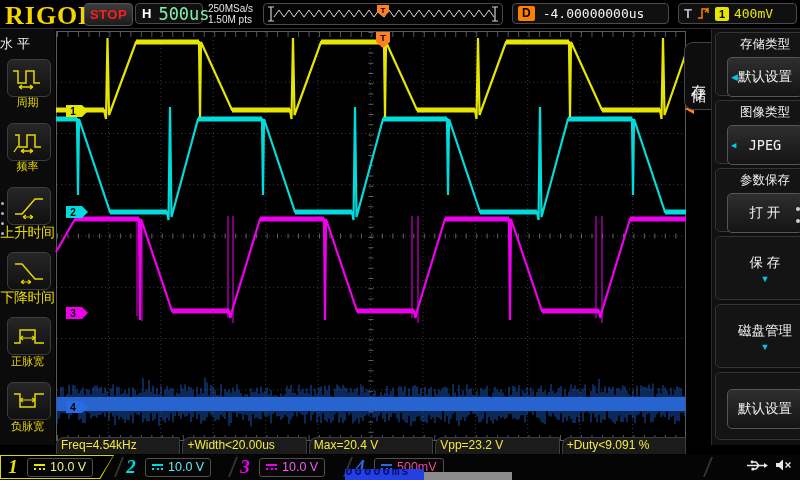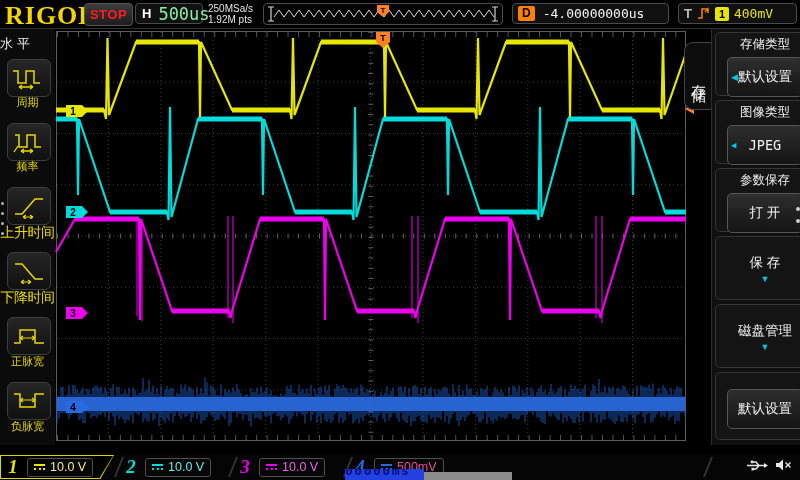--- a/index.html
+++ b/index.html
@@ -88,21 +88,21 @@
 
   <div class="topbar">
     <div class="logo">RIGOL</div>
     <div class="stopbtn">STOP</div>
     <div class="hbox">
       <span class="hletter">H</span>
       <span class="tbase">500us</span>
     </div>
     <div class="srate">
       <div>250MSa/s</div>
-      <div>1.92M pts</div>
+      <div>1.50M pts</div>
     </div>
     <div class="memstrip">
       <svg width="238" height="20" viewBox="0 0 238 20">
         <path d="M7,3 V17 M4,3 H10 M4,17 H10 M231,3 V17 M228,3 H234 M228,17 H234" stroke="#cfcfcf" stroke-width="1.2" fill="none"></path>
         <polyline id="zigzag" fill="none" stroke="#d8d8d8" stroke-width="1" points="10,13 15,6 20,13 25,6 30,13 35,6 40,13 45,6 50,13 55,6 60,13 65,6 70,13 75,6 80,13 85,6 90,13 95,6 100,13 105,6 110,13 115,6 120,13 125,6 130,13 135,6 140,13 145,6 150,13 155,6 160,13 165,6 170,13 175,6 180,13 185,6 190,13 195,6 200,13 205,6 210,13 215,6 220,13 225,6 230,13"></polyline>
         <polygon points="113,1 125,1 125,8 119,13 113,8" fill="#ff7f27"></polygon>
         <text x="119" y="8.5" font-size="8" font-weight="bold" fill="#000" text-anchor="middle">T</text>
       </svg>
     </div>
     <div class="dbox">
@@ -598,20 +598,27 @@
       <div class="rbtn" style="margin-top:16px">
         <span>默认设置</span>
       </div>
     </div>
     <div class="rdots">
         <i></i>
         <i></i>
       </div>
   </div>
 
+  <div class="measbar">
+    <div class="mcell">Freq=4.54kHz</div>
+    <div class="mcell">+Width&lt;20.00us</div>
+    <div class="mcell">Max=20.4 V</div>
+    <div class="mcell">Vpp=23.2 V</div>
+    <div class="mcell">+Duty&lt;9.091 %</div>
+  </div>
 
   <div class="chanbar">
     <div class="ch1wrap">
       <div class="bgy"></div>
         <div class="bgb"></div>
       <div class="chblk" style="left:6px">
         <span class="chnum" style="color:#e6e600">1</span>
         <span class="chbox" style="color:#f0f080">
           <span class="coup">
               <i class="solid" style="border-color:#e6e600"></i>

